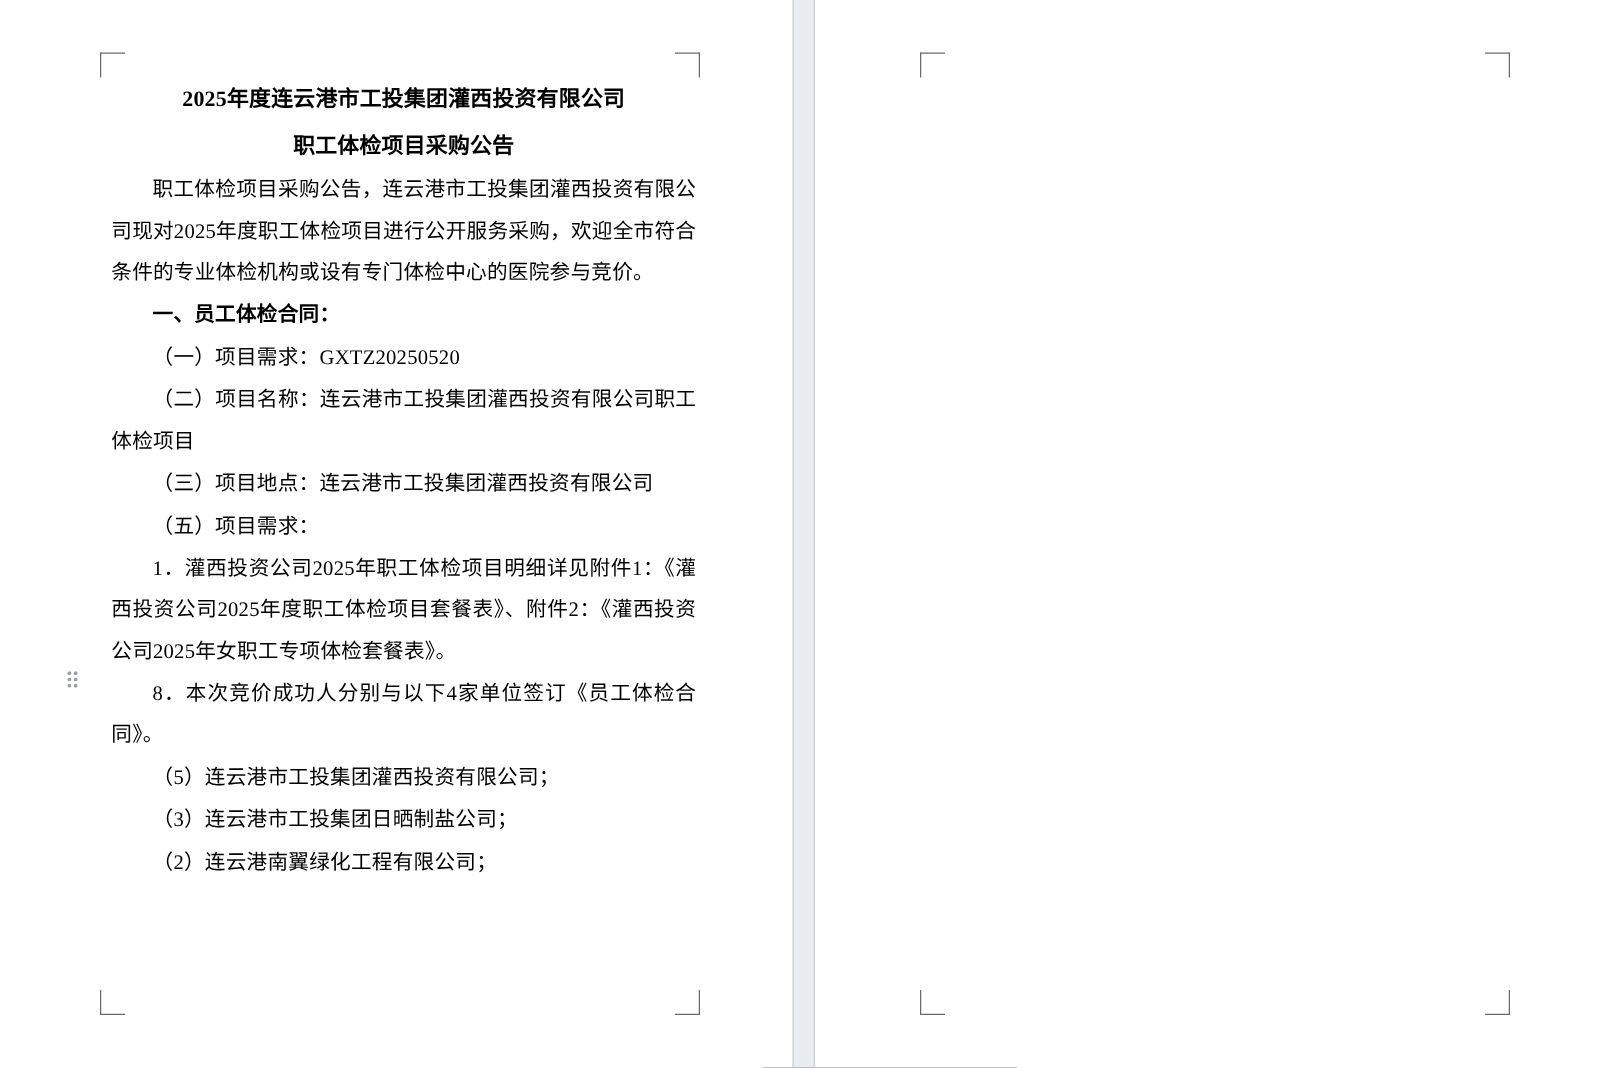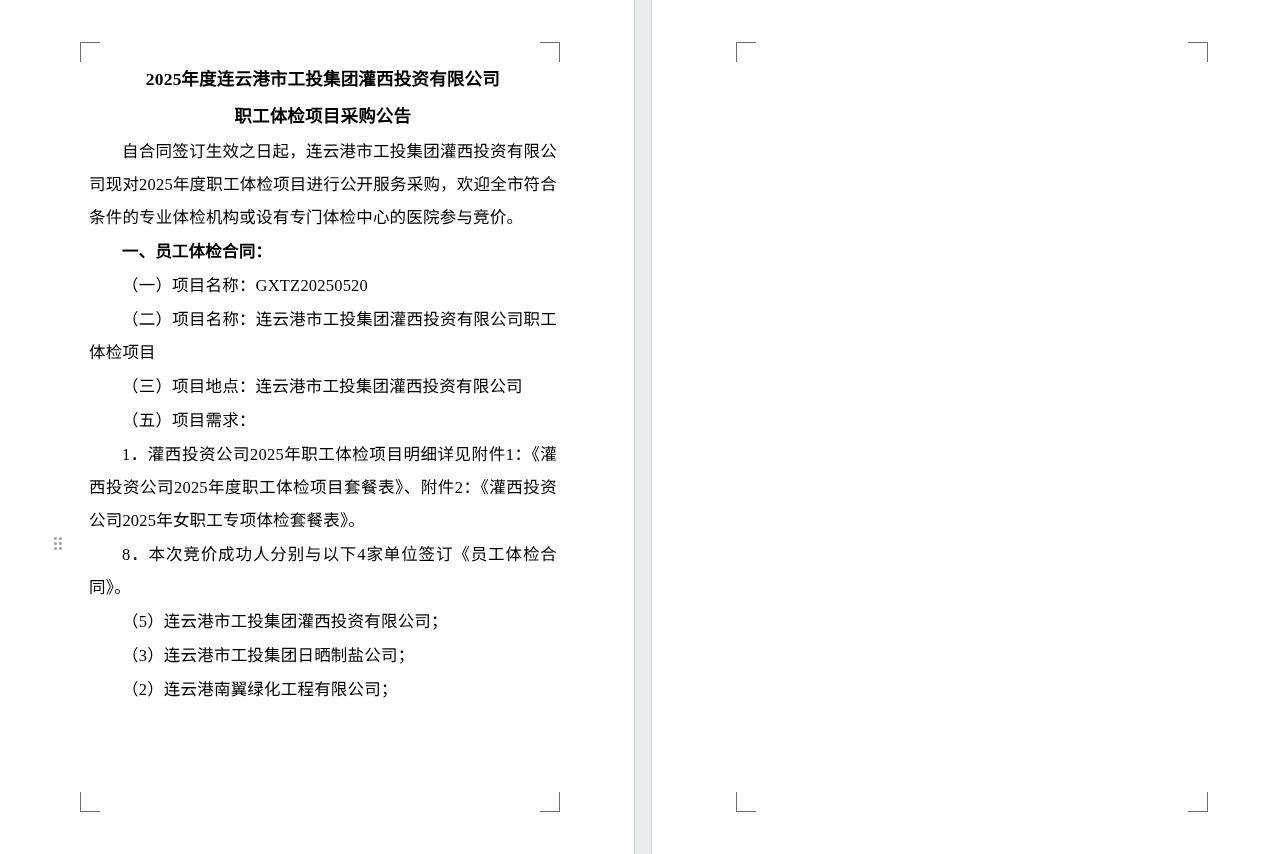--- a/index.html
+++ b/index.html
@@ -118,23 +118,23 @@
         <i class="v"></i>
       </div>
     <div class="cmark br" style="right:74px; bottom:42px;">
         <i class="h"></i>
         <i class="v"></i>
       </div>
 
     <div class="content" id="left-content">
       <p class="title">2025年度连云港市工投集团灌西投资有限公司</p>
       <p class="title">职工体检项目采购公告</p>
-      <p class="indent2 just">自合同签订生效之日起，连云港市工投集团灌西投资有限公司现对2025年度职工体检项目进行公开服务采购，欢迎全市符合条件的专业体检机构或设有专门体检中心的医院参与竞价。</p>
+      <p class="indent2 just">职工体检项目采购公告，连云港市工投集团灌西投资有限公司现对2025年度职工体检项目进行公开服务采购，欢迎全市符合条件的专业体检机构或设有专门体检中心的医院参与竞价。</p>
       <p class="heading">一、员工体检合同：</p>
-      <p class="indent2 just">（一）项目名称：GXTZ20250520</p>
+      <p class="indent2 just">（一）项目需求：GXTZ20250520</p>
       <p class="indent2 just">（二）项目名称：连云港市工投集团灌西投资有限公司职工体检项目</p>
       <p class="indent2 just">（三）项目地点：连云港市工投集团灌西投资有限公司</p>
       <p class="indent2 just">（五）项目需求：</p>
       <p class="indent2 just">1．灌西投资公司2025年职工体检项目明细详见附件1：《灌西投资公司2025年度职工体检项目套餐表》、附件2：《灌西投资公司2025年女职工专项体检套餐表》。</p>
       <p class="indent2 just">8．本次竞价成功人分别与以下4家单位签订《员工体检合同》。</p>
       <p class="indent2 just">（5）连云港市工投集团灌西投资有限公司；</p>
       <p class="indent2 just">（3）连云港市工投集团日晒制盐公司；</p>
       <p class="indent2 just">（2）连云港南翼绿化工程有限公司；</p>
     </div>
 

